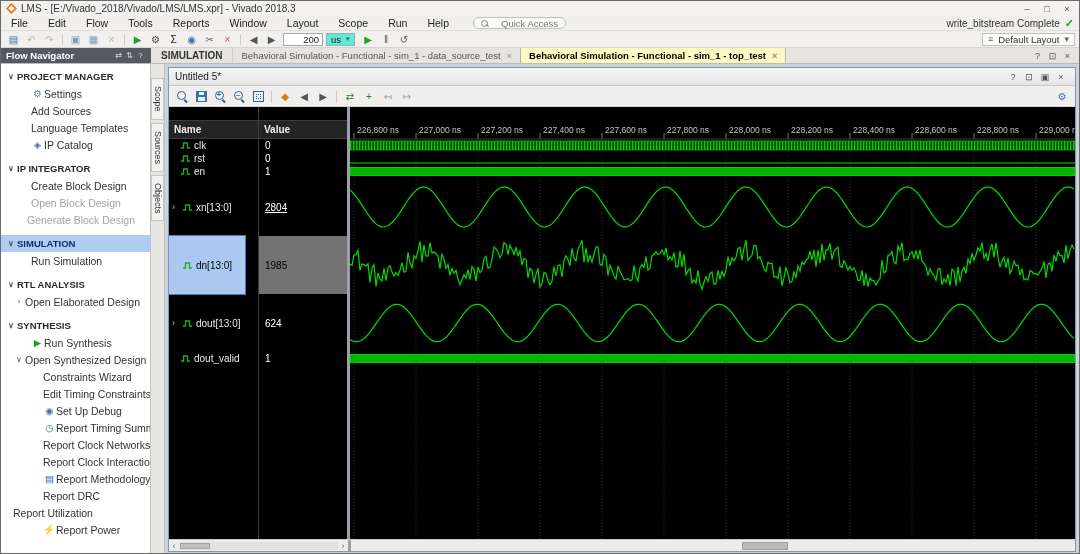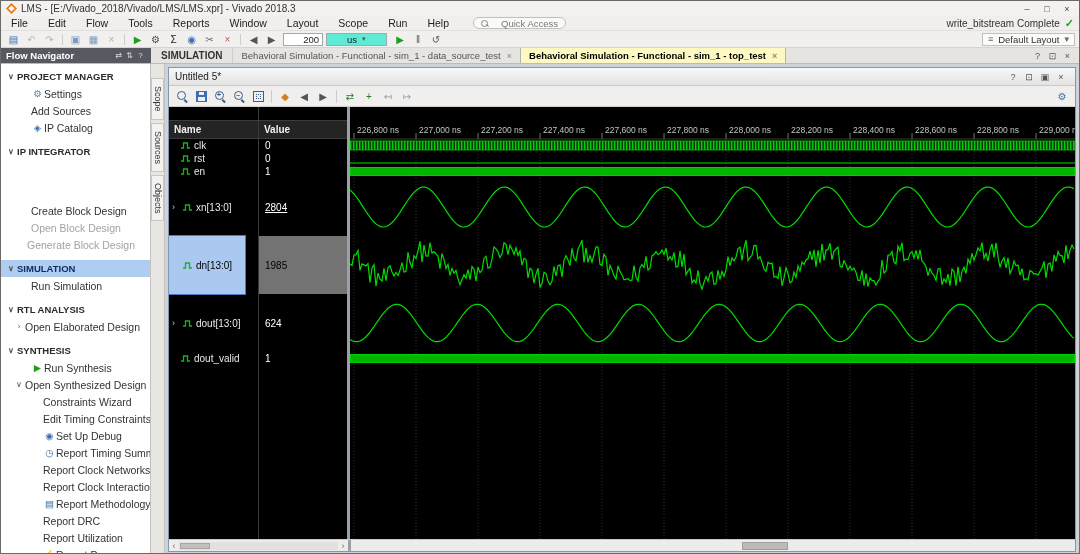--- a/index.html
+++ b/index.html
@@ -22,21 +22,21 @@
   .qa-mag::after{content:"";position:absolute;left:5px;top:6px;width:3px;height:1px;background:#888;transform:rotate(45deg)}
   .status{margin-left:auto;display:flex;align-items:center;gap:5px;padding-right:5px;font-size:10px;color:#333}
   .check{color:#1ea81e;font-weight:bold;font-size:11px}
   
   .toolbar{height:17px;display:flex;align-items:center;background:#f1f0ee;border-bottom:1px solid #d6d4d1;padding:0 4px;gap:1px}
   .tb-group{display:flex;align-items:center;gap:1px}
   .tb-ic{width:17px;height:15px;display:flex;align-items:center;justify-content:center;font-size:10px;cursor:default}
   .tb-sep{width:1px;height:11px;background:#cfcdca;margin:0 3px}
   .tb-field{width:40px;height:13px;border:1px solid #a0a8b0;background:#fff;font-size:9.5px;
             display:flex;align-items:center;justify-content:flex-end;padding:0 3px;margin:0 2px}
-  .tb-select{height:13px;border:1px solid #a0a8b0;background:#5eead4;font-size:9.5px;display:flex;align-items:center;gap:5px;padding:0 20px;margin-right:4px}
+  .tb-select{height:13px;border:1px solid #a0a8b0;background:#5eead4;font-size:9.5px;display:flex;align-items:center;gap:5px;padding:0 4px;margin-right:4px}
   .caret{font-style:normal;font-size:7px;color:#555}
   .layout-select{margin-left:auto;height:13px;border:1px solid #c2c0bd;background:#fbfbfa;font-size:9.5px;
                  display:flex;align-items:center;gap:5px;padding:0 5px;color:#333}
   .layout-select i{font-style:normal;font-size:9px;color:#666}
   
   .tab-row{height:16px;display:flex;align-items:stretch;background:#e6e4e1;border-bottom:1px solid #bdbbb8}
   .flownav-header{width:150px;flex:0 0 150px;background:#565a60;color:#fff;display:flex;align-items:center;
                   font-size:9.5px;padding:0 5px;gap:3px}
   .flownav-header .t{flex:1;font-weight:bold}
   .fnh-ic{font-size:8px;color:#d8d8d8;width:11px;text-align:center}
@@ -216,28 +216,32 @@
           <span class="nav-exp"></span>
           <span class="nav-ic" style="color: rgb(91, 125, 160);">⚙</span>
           <span>Settings</span>
         </div>
         <div class="nav-row" style="padding-left: 18px;">
           <span class="nav-exp"></span>
           <span>Add Sources</span>
         </div>
         <div class="nav-row" style="padding-left: 18px;">
           <span class="nav-exp"></span>
+          <span>Language Templates</span>
+        </div>
+        <div class="nav-row" style="padding-left: 18px;">
+          <span class="nav-exp"></span>
           <span class="nav-ic" style="color: rgb(61, 111, 174);">◈</span>
           <span>IP Catalog</span>
         </div>
         <div class="nav-row nav-section" style="margin-top: 7px; padding-left: 4px;">
           <span class="nav-exp">∨</span>
           <span>IP INTEGRATOR</span>
         </div>
-        <div class="nav-row" style="padding-left: 18px; margin-top: 42px;">
+        <div class="nav-row" style="padding-left: 18px;">
           <span class="nav-exp"></span>
           <span>Create Block Design</span>
         </div>
         <div class="nav-row nav-disabled" style="padding-left: 18px;">
           <span class="nav-exp"></span>
           <span>Open Block Design</span>
         </div>
         <div class="nav-row nav-disabled" style="padding-left: 14px;">
           <span class="nav-exp"></span>
           <span>Generate Block Design</span>
@@ -299,21 +303,21 @@
         </div>
         <div class="nav-row" style="padding-left: 30px;">
           <span class="nav-exp"></span>
           <span class="nav-ic" style="color: rgb(61, 111, 174);">▤</span>
           <span>Report Methodology</span>
         </div>
         <div class="nav-row" style="padding-left: 30px;">
           <span class="nav-exp"></span>
           <span>Report DRC</span>
         </div>
-        <div class="nav-row" style="padding-left: 30px;">
+        <div class="nav-row" style="">
           <span class="nav-exp"></span>
           <span>Report Utilization</span>
         </div>
         <div class="nav-row" style="padding-left: 30px;">
           <span class="nav-exp"></span>
           <span class="nav-ic" style="color: rgb(208, 160, 32);">⚡</span>
           <span>Report Power</span>
         </div>
       </div>
     <div class="side-strip">

